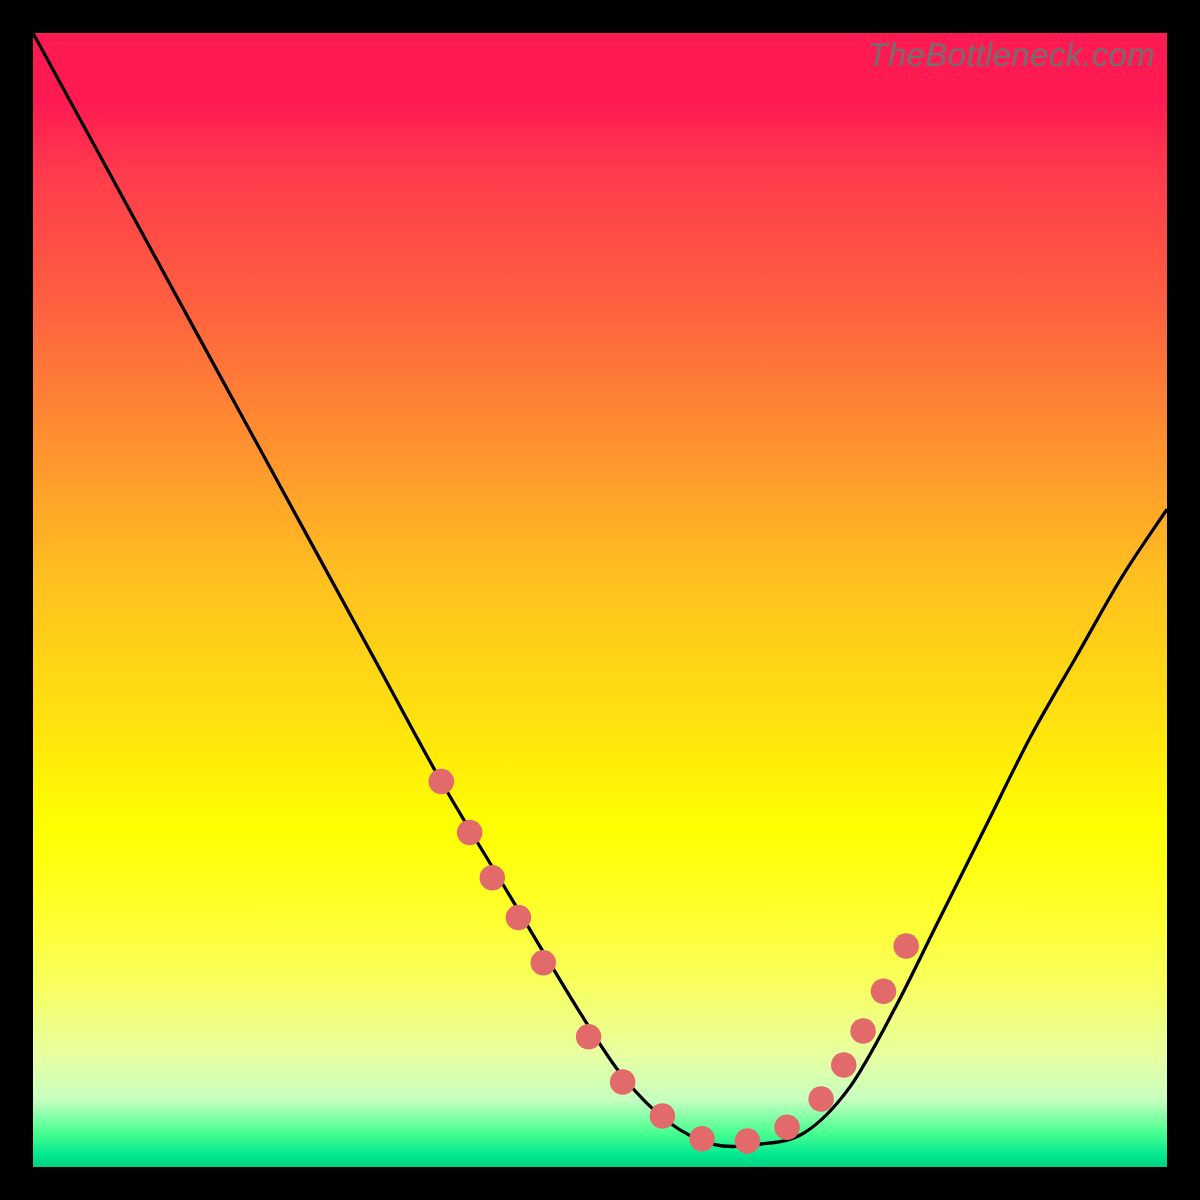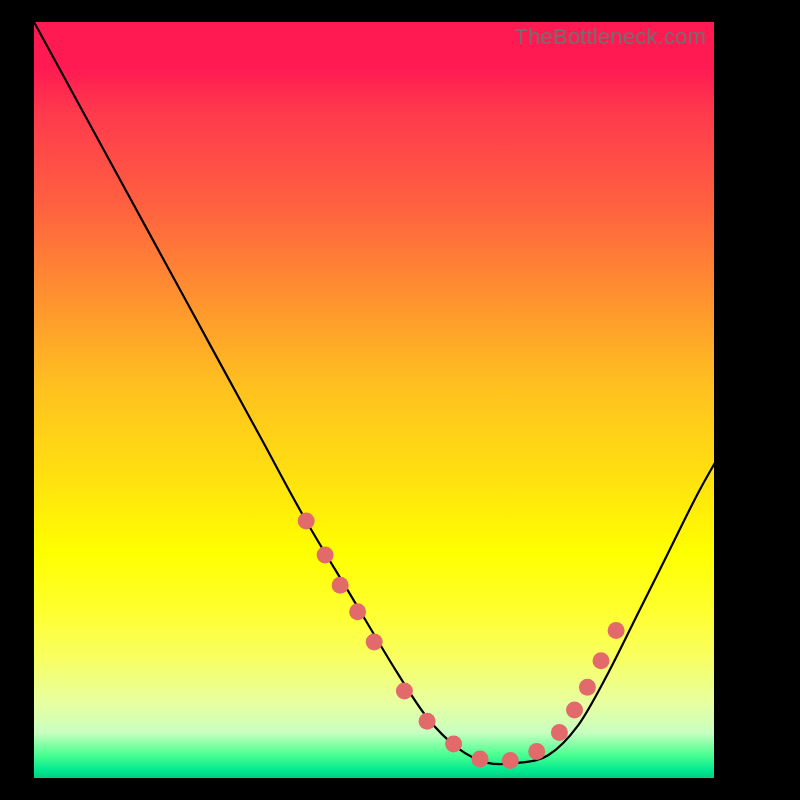--- a/index.html
+++ b/index.html
@@ -14,43 +14,44 @@
   .frame {
     position: absolute;
     left: 0;
     top: 0;
     width: 800px;
     height: 800px;
     background: #000;
   }
   .plot-area {
     position: absolute;
-    left: 34px;
+    left: 22px;
     top: 22px;
-    width: 680px;
+    width: 756px;
     height: 756px;
     
     background: linear-gradient(
       to bottom,
       #ff1a52 0%,
       #ff1a52 6%,
       #ff3a4d 12%,
       #ff6040 24%,
       #ff9030 36%,
       #ffc020 48%,
       #ffe010 60%,
       #ffff00 70%,
       #ffff30 78%,
       #f8ff60 84%,
       #e8ffa0 90%,
       #c8ffc0 94%,
       #48ff90 97%,
       #00e890 99%,
       #00d080 100%
     );
+    font-style: italic;
   }
   .watermark {
     position: absolute;
     right: 8px;
     top: 2px;
     font-size: 22px;
     font-weight: 500;
     color: #707070;
     letter-spacing: 0.2px;
     user-select: none;

